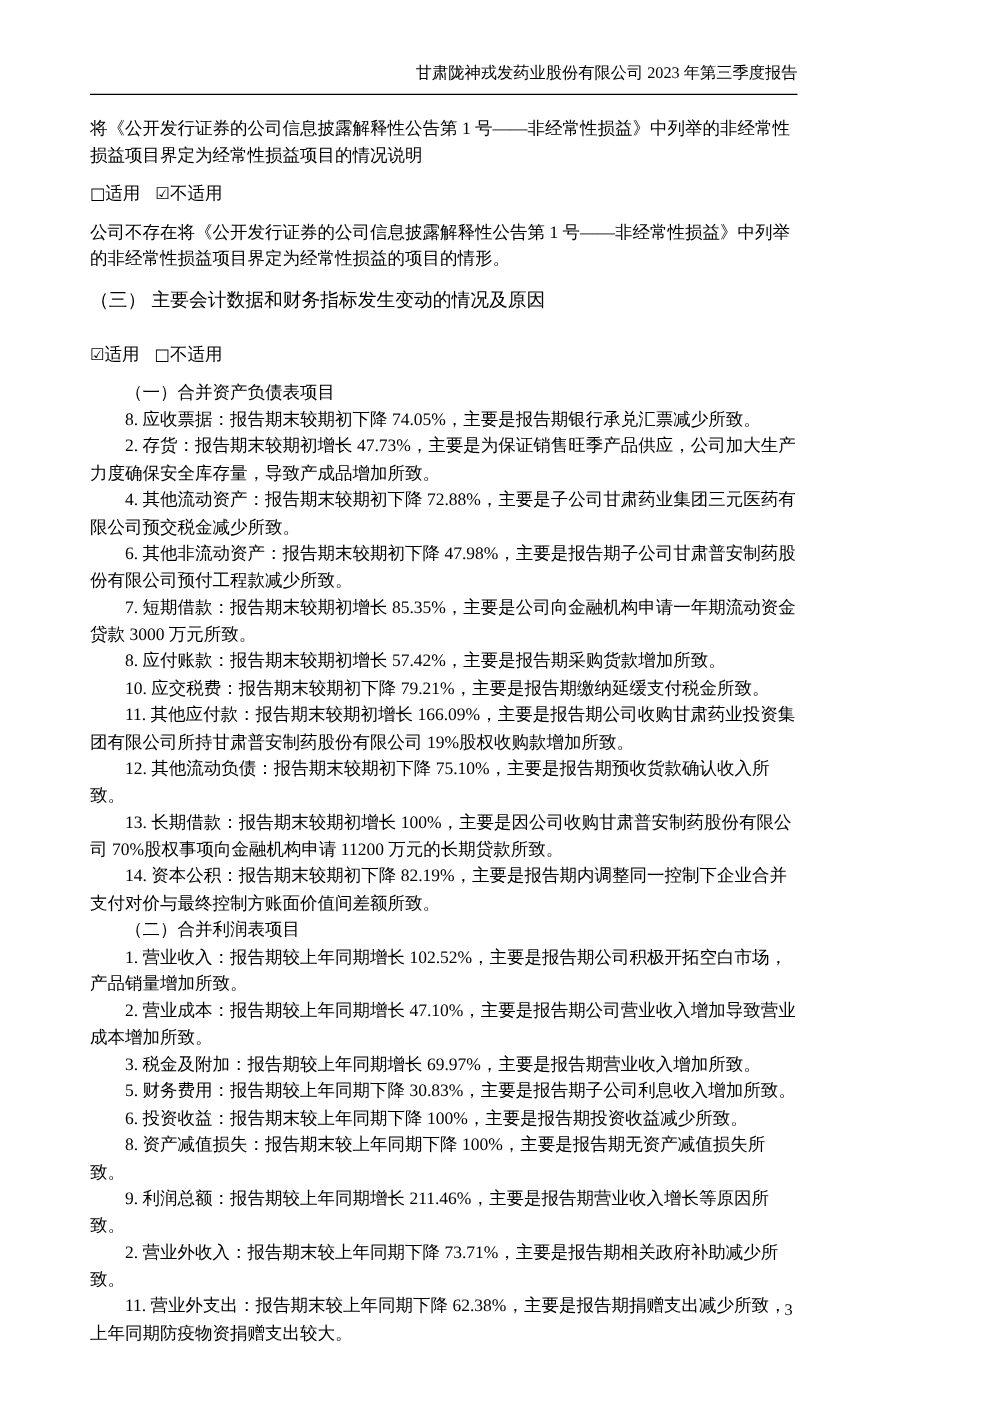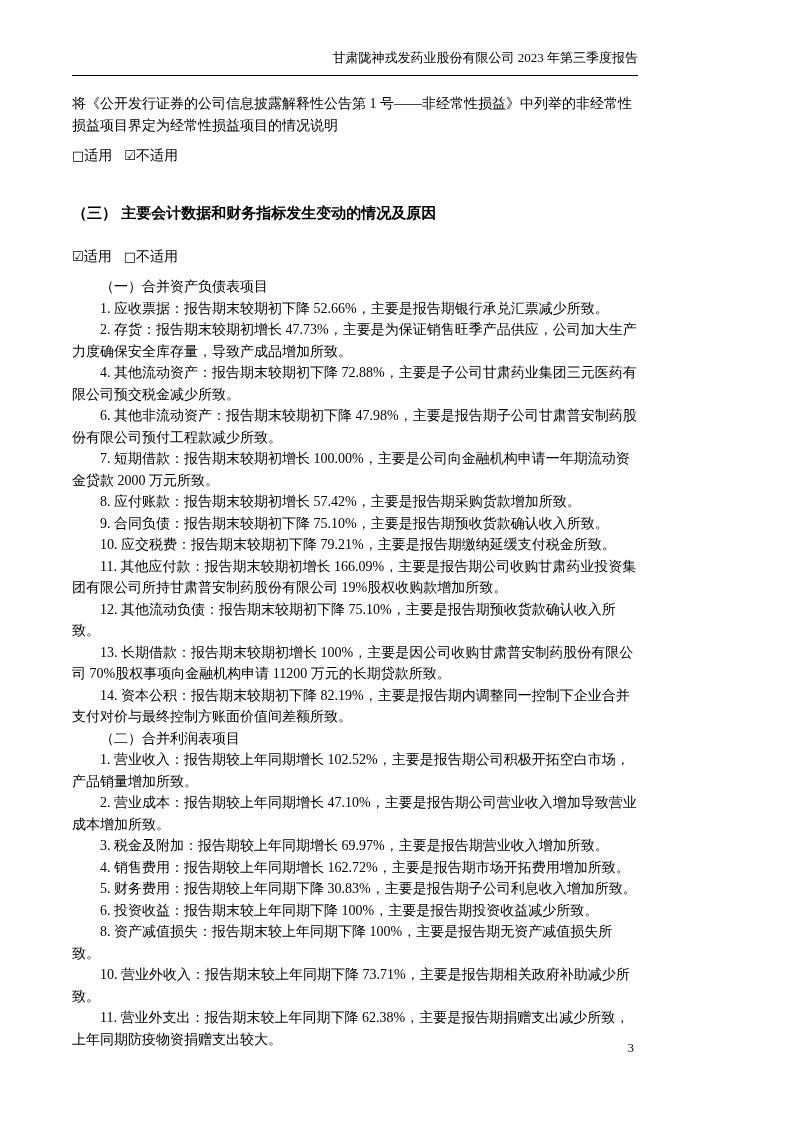--- a/index.html
+++ b/index.html
@@ -31,24 +31,24 @@
   }
   .para { margin-bottom: 9px; }
   .checkbox-row {
     margin-bottom: 9px;
     white-space: nowrap;
   }
   .checkbox-row .cb-group { margin-right: 12px; }
   .cb-icon { font-family: "DejaVu Sans", sans-serif; font-size: 13px; }
   .section-heading {
     font-family: "Liberation Sans", "DejaVu Sans", sans-serif;
-    font-weight: bold;
+    font-weight: normal;
     font-size: 15px;
     line-height: 20px;
-    margin-top: 36px;
+    margin-top: 12px;
     margin-bottom: 23px;
   }
   .sub-title { text-indent: 2em; }
   .item { text-indent: 2em; }
   .list-block p { margin: 0; }
   .page-number {
     position: absolute;
     top: 1040px;
     right: 76px;
     font-size: 13px;
@@ -64,53 +64,53 @@
   </div>
 
   <div class="content">
 
     <p class="para">将《公开发行证券的公司信息披露解释性公告第 1 号——非经常性损益》中列举的非经常性损益项目界定为经常性损益项目的情况说明</p>
 
     <div class="checkbox-row">
       <span class="cb-group"><span class="cb-icon">□</span><span>适用</span></span><span class="cb-group"><span class="cb-icon">☑</span><span>不适用</span></span>
     </div>
 
+    <p class="para">公司不存在将《公开发行证券的公司信息披露解释性公告第 1 号——非经常性损益》中列举的非经常性损益项目界定为经常性损益的项目的情形。</p>
 
     <h2 class="section-heading">（三） 主要会计数据和财务指标发生变动的情况及原因</h2>
 
     <div class="checkbox-row">
       <span class="cb-group"><span class="cb-icon">☑</span><span>适用</span></span><span class="cb-group"><span class="cb-icon">□</span><span>不适用</span></span>
     </div>
 
     <div class="list-block">
       <p class="sub-title">（一）合并资产负债表项目</p>
-      <p class="item">1. 应收票据：报告期末较期初下降 52.66%，主要是报告期银行承兑汇票减少所致。</p>
+      <p class="item">8. 应收票据：报告期末较期初下降 74.05%，主要是报告期银行承兑汇票减少所致。</p>
       <p class="item">2. 存货：报告期末较期初增长 47.73%，主要是为保证销售旺季产品供应，公司加大生产力度确保安全库存量，导致产成品增加所致。</p>
       <p class="item">4. 其他流动资产：报告期末较期初下降 72.88%，主要是子公司甘肃药业集团三元医药有限公司预交税金减少所致。</p>
       <p class="item">6. 其他非流动资产：报告期末较期初下降 47.98%，主要是报告期子公司甘肃普安制药股份有限公司预付工程款减少所致。</p>
-      <p class="item">7. 短期借款：报告期末较期初增长 100.00%，主要是公司向金融机构申请一年期流动资金贷款 2000 万元所致。</p>
+      <p class="item">7. 短期借款：报告期末较期初增长 85.35%，主要是公司向金融机构申请一年期流动资金贷款 3000 万元所致。</p>
       <p class="item">8. 应付账款：报告期末较期初增长 57.42%，主要是报告期采购货款增加所致。</p>
-      <p class="item">9. 合同负债：报告期末较期初下降 75.10%，主要是报告期预收货款确认收入所致。</p>
       <p class="item">10. 应交税费：报告期末较期初下降 79.21%，主要是报告期缴纳延缓支付税金所致。</p>
       <p class="item">11. 其他应付款：报告期末较期初增长 166.09%，主要是报告期公司收购甘肃药业投资集团有限公司所持甘肃普安制药股份有限公司 19%股权收购款增加所致。</p>
       <p class="item">12. 其他流动负债：报告期末较期初下降 75.10%，主要是报告期预收货款确认收入所致。</p>
       <p class="item">13. 长期借款：报告期末较期初增长 100%，主要是因公司收购甘肃普安制药股份有限公司 70%股权事项向金融机构申请 11200 万元的长期贷款所致。</p>
       <p class="item">14. 资本公积：报告期末较期初下降 82.19%，主要是报告期内调整同一控制下企业合并支付对价与最终控制方账面价值间差额所致。</p>
     </div>
 
     <div class="list-block">
       <p class="sub-title">（二）合并利润表项目</p>
       <p class="item">1. 营业收入：报告期较上年同期增长 102.52%，主要是报告期公司积极开拓空白市场，产品销量增加所致。</p>
       <p class="item">2. 营业成本：报告期较上年同期增长 47.10%，主要是报告期公司营业收入增加导致营业成本增加所致。</p>
       <p class="item">3. 税金及附加：报告期较上年同期增长 69.97%，主要是报告期营业收入增加所致。</p>
-      <p class="item">4. 销售费用：报告期较上年同期增长 162.72%，主要是报告期市场开拓费用增加所致。</p>
       <p class="item">5. 财务费用：报告期较上年同期下降 30.83%，主要是报告期子公司利息收入增加所致。</p>
       <p class="item">6. 投资收益：报告期末较上年同期下降 100%，主要是报告期投资收益减少所致。</p>
       <p class="item">8. 资产减值损失：报告期末较上年同期下降 100%，主要是报告期无资产减值损失所致。</p>
-      <p class="item">10. 营业外收入：报告期末较上年同期下降 73.71%，主要是报告期相关政府补助减少所致。</p>
+      <p class="item">9. 利润总额：报告期较上年同期增长 211.46%，主要是报告期营业收入增长等原因所致。</p>
+      <p class="item">2. 营业外收入：报告期末较上年同期下降 73.71%，主要是报告期相关政府补助减少所致。</p>
       <p class="item">11. 营业外支出：报告期末较上年同期下降 62.38%，主要是报告期捐赠支出减少所致，上年同期防疫物资捐赠支出较大。</p>
 
     </div>
 
   </div>
 
   <div class="page-number">3</div>
 
 </div>
 

